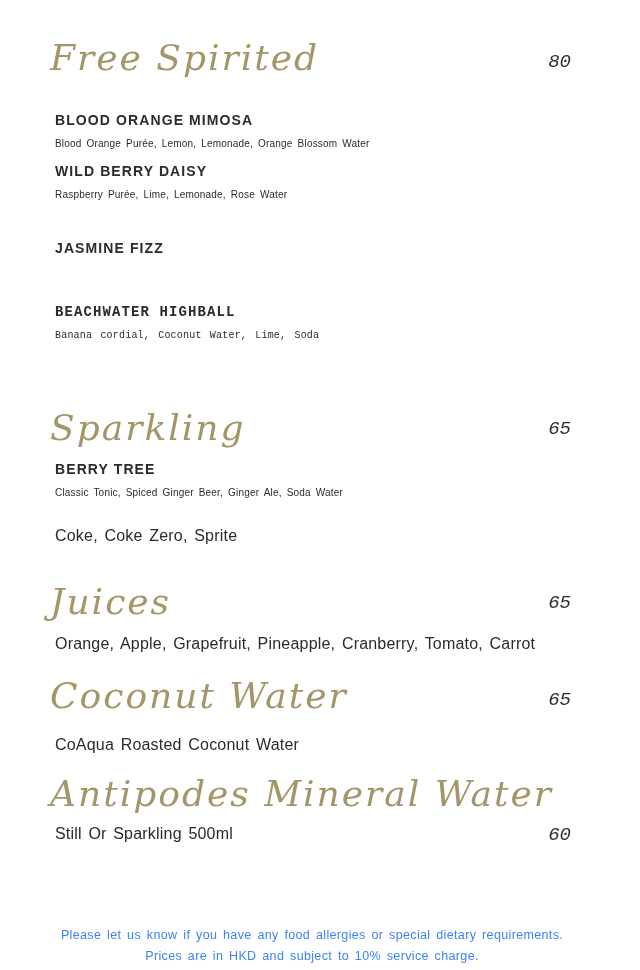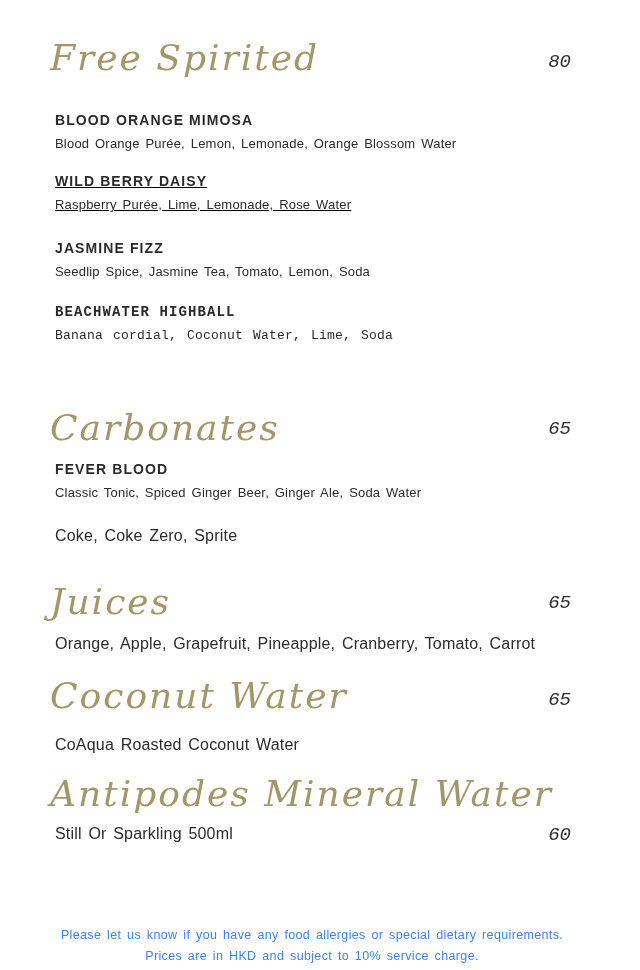--- a/index.html
+++ b/index.html
@@ -45,21 +45,21 @@
   .item-name {
     font-size: 14px;
     line-height: 15px;
     font-weight: 600;
     letter-spacing: 1.1px;
     color: #2b2b2b;
     white-space: nowrap;
   }
   .item-desc {
     margin-top: 8px;
-    font-size: 13px;
+    font-size: 10px;
     line-height: 15px;
     letter-spacing: 0.2px;
     word-spacing: 2px;
     color: #2b2b2b;
     white-space: nowrap;
   }
   .desc-only {
     position: absolute;
     left: 55px;
     font-size: 16px;
@@ -87,40 +87,39 @@
 <div class="page">
 
   <div class="script-heading" style="top:36px;">Free Spirited</div>
   <div class="price" style="top:53px;">80</div>
 
   <div class="item" style="top:113px;">
     <div class="item-name">BLOOD ORANGE MIMOSA</div>
     <div class="item-desc">Blood Orange Purée, Lemon, Lemonade, Orange Blossom Water</div>
   </div>
 
-  <div class="item" style="top:174px;text-decoration:underline;">
+  <div class="item" style="top:164px;">
     <div class="item-name">WILD BERRY DAISY</div>
     <div class="item-desc">Raspberry Purée, Lime, Lemonade, Rose Water</div>
   </div>
 
   <div class="item" style="top:241px;">
     <div class="item-name">JASMINE FIZZ</div>
-    <div class="item-desc">Seedlip Spice, Jasmine Tea, Tomato, Lemon, Soda</div>
   </div>
 
   <div class="item" style="top:305px;font-family:Liberation Mono, monospace;">
     <div class="item-name">BEACHWATER HIGHBALL</div>
     <div class="item-desc">Banana cordial, Coconut Water, Lime, Soda</div>
   </div>
 
-  <div class="script-heading" style="top:406px;">Carbonates</div>
+  <div class="script-heading" style="top:406px;">Sparkling</div>
   <div class="price" style="top:420px;">65</div>
 
   <div class="item" style="top:462px;">
-    <div class="item-name">FEVER BLOOD</div>
+    <div class="item-name">BERRY TREE</div>
     <div class="item-desc">Classic Tonic, Spiced Ginger Beer, Ginger Ale, Soda Water</div>
   </div>
 
   <div class="desc-only" style="top:528px;">Coke, Coke Zero, Sprite</div>
 
   <div class="script-heading" style="top:580px;">Juices</div>
   <div class="price" style="top:594px;">65</div>
 
   <div class="desc-only" style="top:636px;">Orange, Apple, Grapefruit, Pineapple, Cranberry, Tomato, Carrot</div>
 

